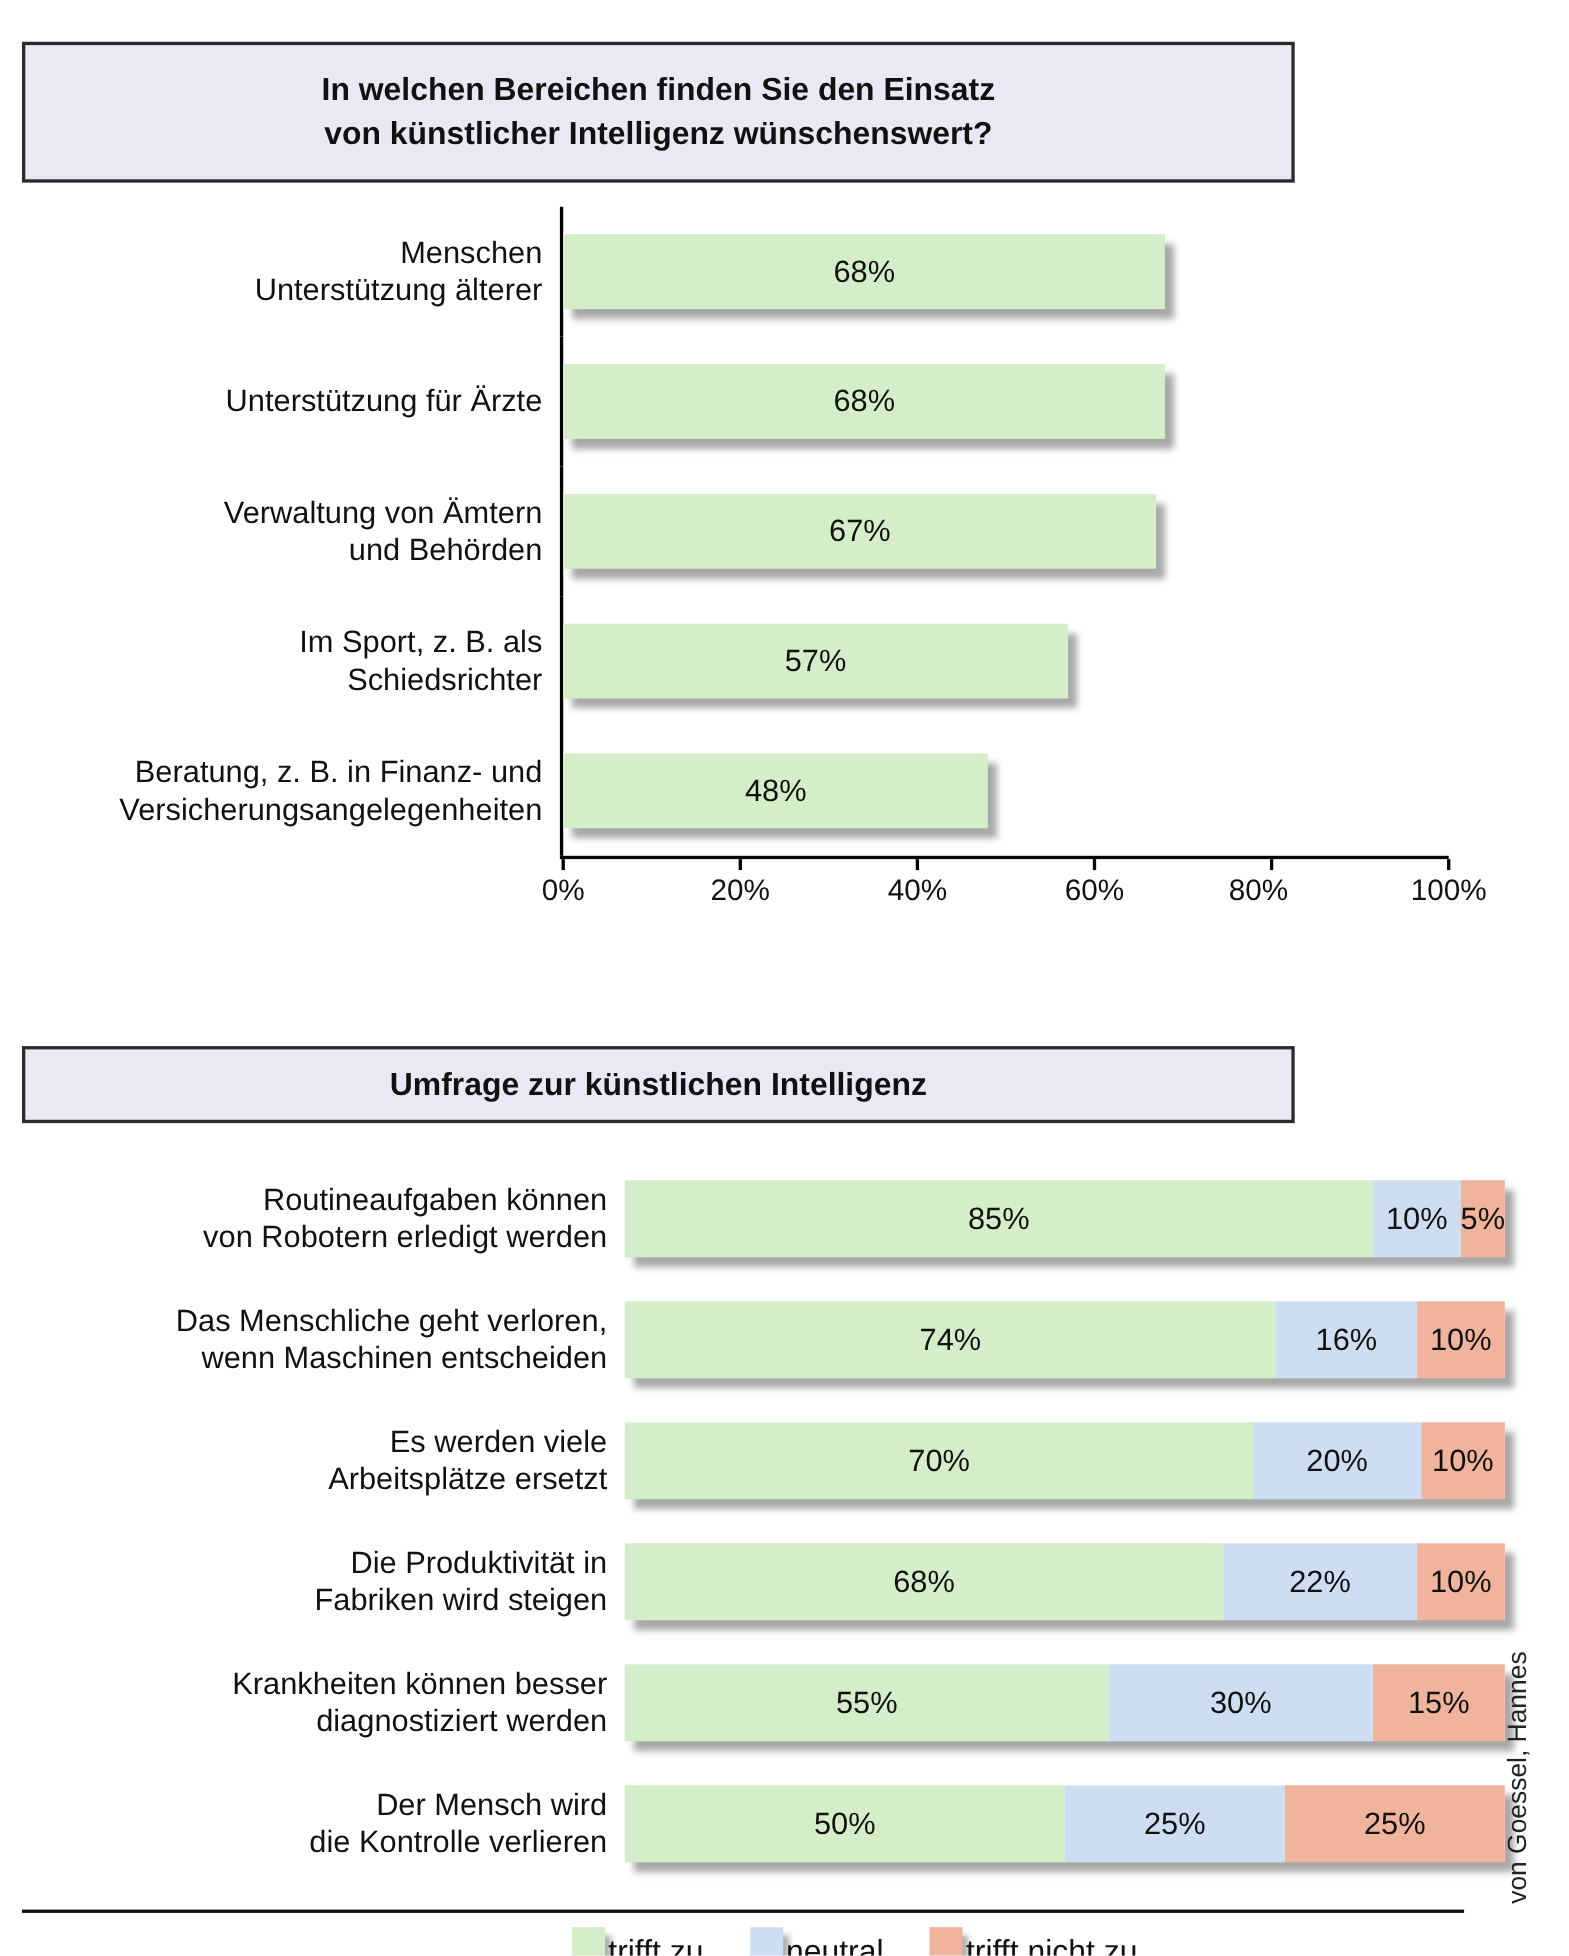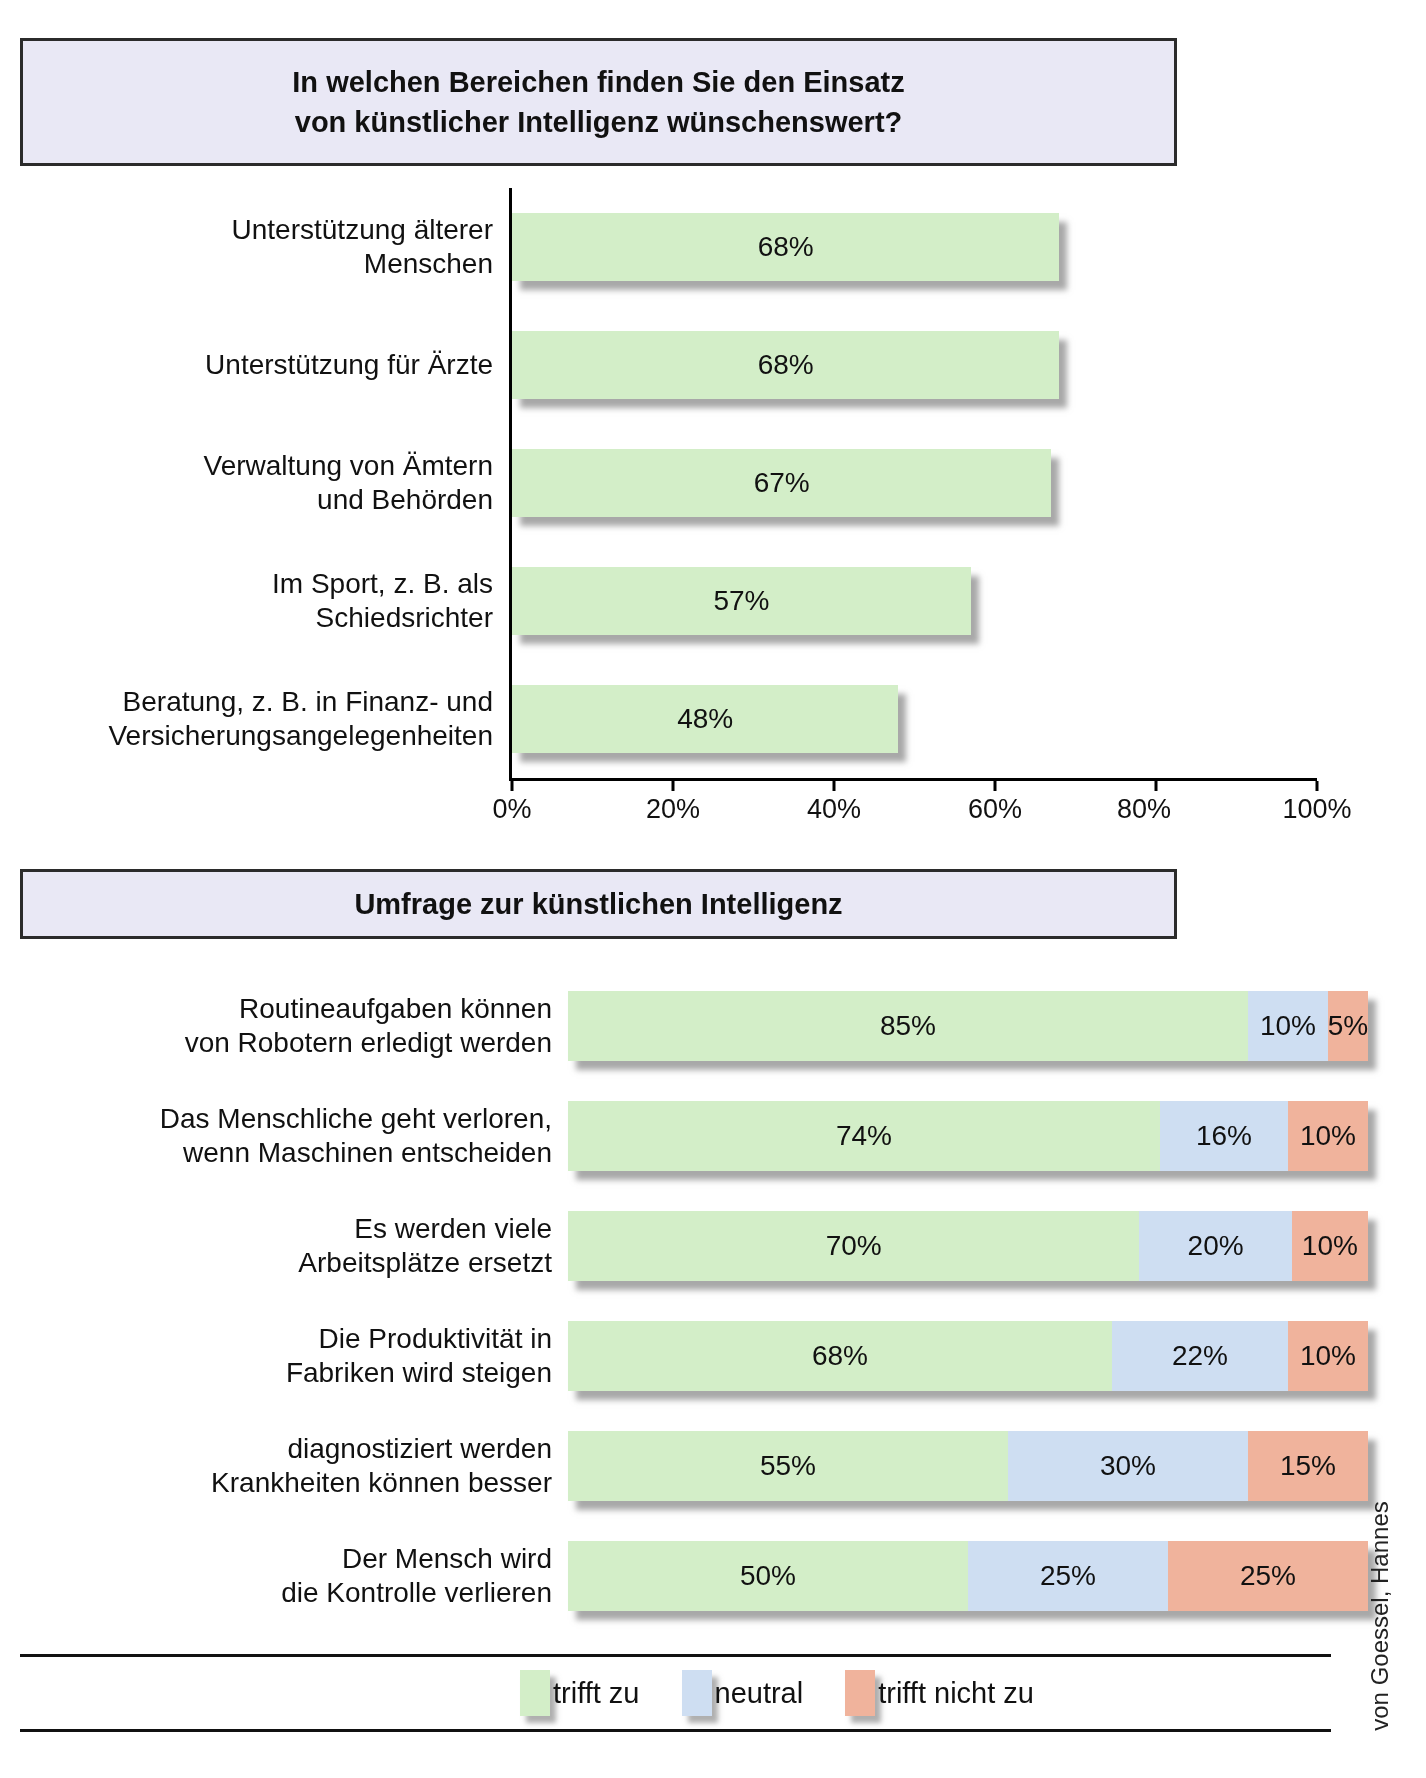--- a/index.html
+++ b/index.html
@@ -5,21 +5,21 @@
   html,body{margin:0;padding:0;background:#fff;}
   .page{
     position:relative;width:1426px;height:1778px;background:#fff;overflow:hidden;
     font-family:"Liberation Sans",sans-serif;color:#111;
   }
   .titlebox{
     margin:38px 0 0 20px;width:1151px;box-sizing:content-box;
     border:3px solid #2b2b2b;background:var(--title_bg,#e9e8f5);
     text-align:center;font-weight:bold;font-size:29px;line-height:1.38;padding:21px 0;
   }
-  .titlebox.small{margin-top:38px;padding:12px 0;}
+  .titlebox.small{margin-top:120px;padding:12px 0;}
   
   .c1{margin-top:22px;}
   .c1-row{display:flex;height:118px;}
   .row-label{
     width:509px;box-sizing:border-box;padding-right:16px;text-align:right;
     font-size:28px;line-height:1.22;display:flex;flex-direction:column;justify-content:center;
   }
   .c1-cell{flex:1;border-left:3px solid #000;}
   .bar{
     height:68px;margin-top:25px;display:flex;align-items:center;justify-content:center;
@@ -65,22 +65,22 @@
 
   <div class="titlebox">
     <div>In welchen Bereichen finden Sie den Einsatz</div>
     <div>von künstlicher Intelligenz wünschenswert?</div>
   </div>
 
   <div class="c1">
     <div id="c1-rows">
         <div class="c1-row">
           <div class="row-label">
+            <div>Menschen</div>
             <div>Unterstützung älterer</div>
-            <div>Menschen</div>
           </div>
           <div class="c1-cell">
             <div class="bar fill-agree" style="width: 547.4px;">
               <div class="bar-value">68%</div>
             </div>
           </div>
         </div>
         <div class="c1-row">
           <div class="row-label">
             <div>Unterstützung für Ärzte</div>
@@ -219,22 +219,22 @@
                 <span>22%</span>
               </div>
               <div class="seg fill-disagree" style="width: 80px;">
                 <span>10%</span>
               </div>
             </div>
           </div>
         </div>
         <div class="c2-row">
           <div class="row-label c2-label">
+            <div>Krankheiten können besser</div>
             <div>diagnostiziert werden</div>
-            <div>Krankheiten können besser</div>
           </div>
           <div class="c2-cell">
             <div class="sbar">
               <div class="seg fill-agree" style="width: 440px;">
                 <span>55%</span>
               </div>
               <div class="seg fill-neutral" style="width: 240px;">
                 <span>30%</span>
               </div>
               <div class="seg fill-disagree" style="width: 120px;">

